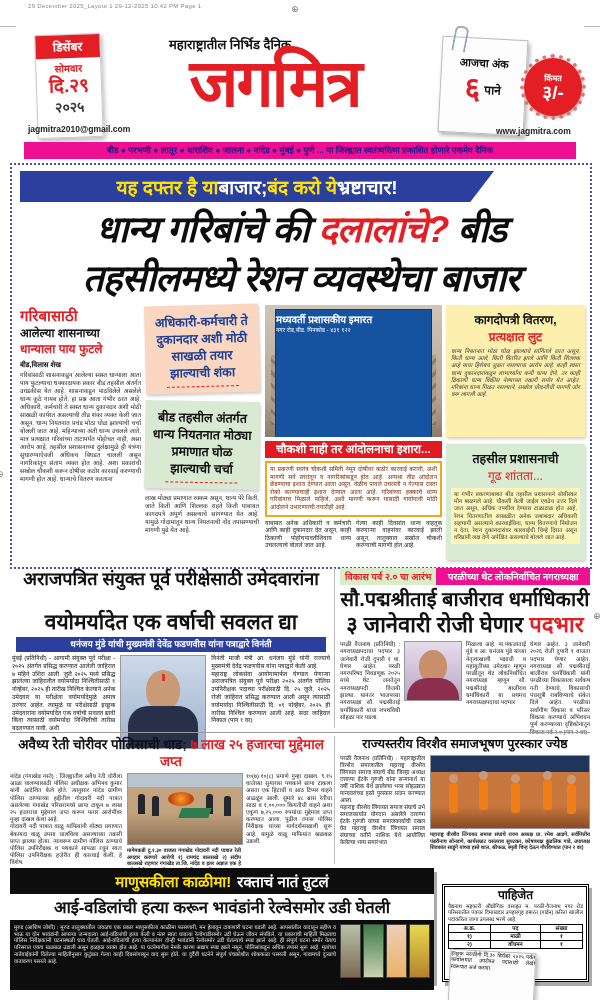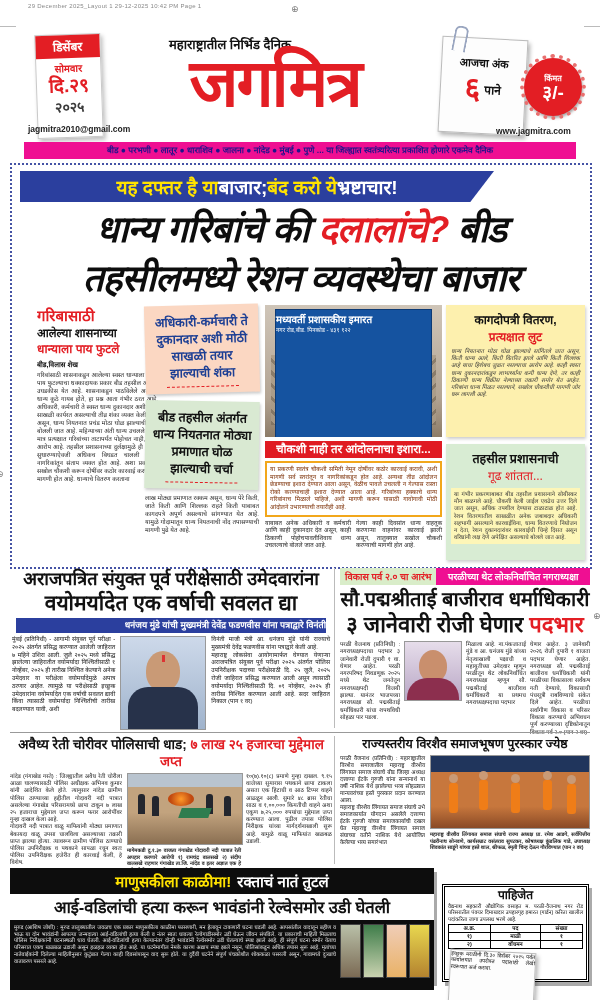--- a/index.html
+++ b/index.html
@@ -42,21 +42,21 @@
 
   
   .lead{left:10px;top:163px;width:578px;height:402px;border:2px dotted #4553a5;}
   .banner{position:absolute;left:8px;top:6px;width:474px;height:31px;background:#2b3f9e;
           clip-path:polygon(0 0,100% 0,95% 100%,0 100%);display:flex;align-items:center;
           justify-content:center;font-size:19px;font-weight:bold;}
   .yel{color:#ffe200;} .wht{color:#fff;} .red{color:#e31e24;}
   .hl{position:absolute;left:0;top:40px;width:100%;text-align:center;font-size:37px;
       font-weight:bold;line-height:49px;letter-spacing:-1px;color:#0d0d0d;font-style:italic;}
   .col{position:absolute;top:140px;}
-  .c1{left:8px;width:121px;height:256px;overflow:hidden;margin-left:17px;}
+  .c1{left:8px;width:121px;height:256px;overflow:hidden;}
   .k1{color:#e31e24;font-size:15px;font-weight:bold;}
   .k2{color:#111;font-size:11.5px;font-weight:bold;}
   .k3{color:#e31e24;font-size:12px;font-weight:bold;}
   .byl{font-size:7px;font-weight:bold;margin:3px 0 2px;}
   .body6{font-size:6.2px;line-height:8px;color:#222;}
   .c2{left:133px;width:114px;height:256px;}
   .pinkbox{background:#fbd7c2;transform:rotate(-1.5deg);padding:8px 6px 6px;color:#1d3f94;
            font-size:12.5px;font-weight:bold;text-align:center;box-shadow:1px 2px 3px rgba(0,0,0,.2);}
   .greenbox{background:#d9e9d2;transform:rotate(1deg);padding:8px 6px 6px;color:#111;
            font-size:12.5px;font-weight:bold;text-align:center;margin-top:8px;box-shadow:1px 2px 3px rgba(0,0,0,.2);}
@@ -86,22 +86,22 @@
   .ybox .t2{font-size:12px;font-weight:bold;text-align:center;color:#e31e24;}
   .ital{font-style:italic;font-size:5.8px;line-height:7.2px;color:#333;margin-top:3px;}
   .gbox{background:#d8ecd3;padding:6px 5px 4px;margin-top:7px;height:106px;box-shadow:1px 2px 3px rgba(0,0,0,.2);}
   .gbox .t1{font-size:12.5px;font-weight:bold;text-align:center;color:#111;}
   .gbox .t2{font-size:12px;font-weight:normal;text-align:center;color:#e31e24;}
   .gbox .inner{background:#fdf6b8;margin-top:4px;padding:3px;font-size:5.8px;line-height:7.2px;color:#333;}
 
   
   .s2{left:10px;top:568px;width:322px;height:162px;}
   .s2 .h1{font-size:18px;font-weight:bold;text-align:center;line-height:22px;}
-  .s2 .h2{font-size:21px;font-weight:bold;text-align:center;line-height:25px;}
-  .strap{background:#2b3f9e;color:#fff;font-size:9px;font-weight:bold;text-align:right;
+  .s2 .h2{font-size:21px;font-weight:bold;text-align:center;line-height:25px;margin-top:19px;}
+  .strap{background:#2b3f9e;color:#fff;font-size:9px;font-weight:bold;text-align:center;
          height:15px;line-height:15px;margin:3px 6px;}
   .s2row{display:flex;gap:5px;padding:0 2px;}
   .s2row .tc{font-size:6px;line-height:7.8px;}
   .pic2{width:84px;height:92px;border:1px solid #999;background:linear-gradient(#cdd9ea,#9fb3cc);position:relative;flex:none;overflow:hidden;}
   .head{position:absolute;left:50%;top:14px;width:34px;height:40px;margin-left:-17px;border-radius:50% 50% 45% 45%;background:#c99a76;}
   .torso{position:absolute;left:50%;top:50px;width:70px;height:46px;margin-left:-35px;border-radius:20px 20px 0 0;background:#27324a;}
   .tilak{position:absolute;left:50%;top:18px;width:3px;height:7px;margin-left:-1px;background:#d33;}
 
   
   .vline{border-left:1px solid #bbb;}

